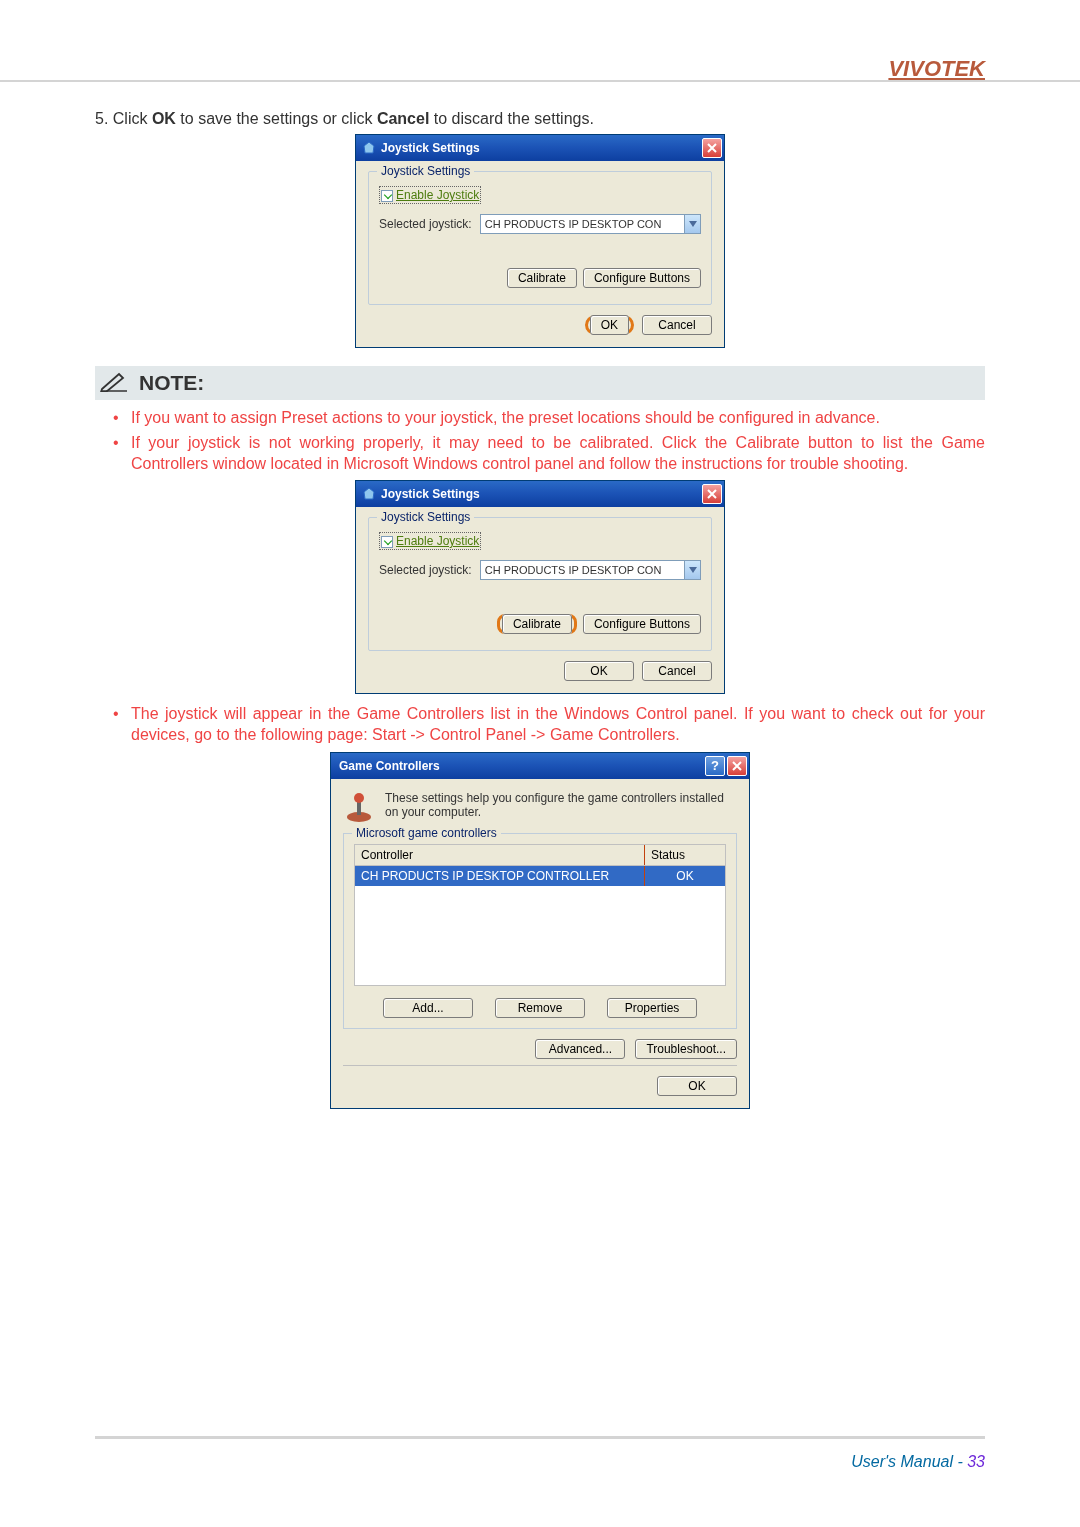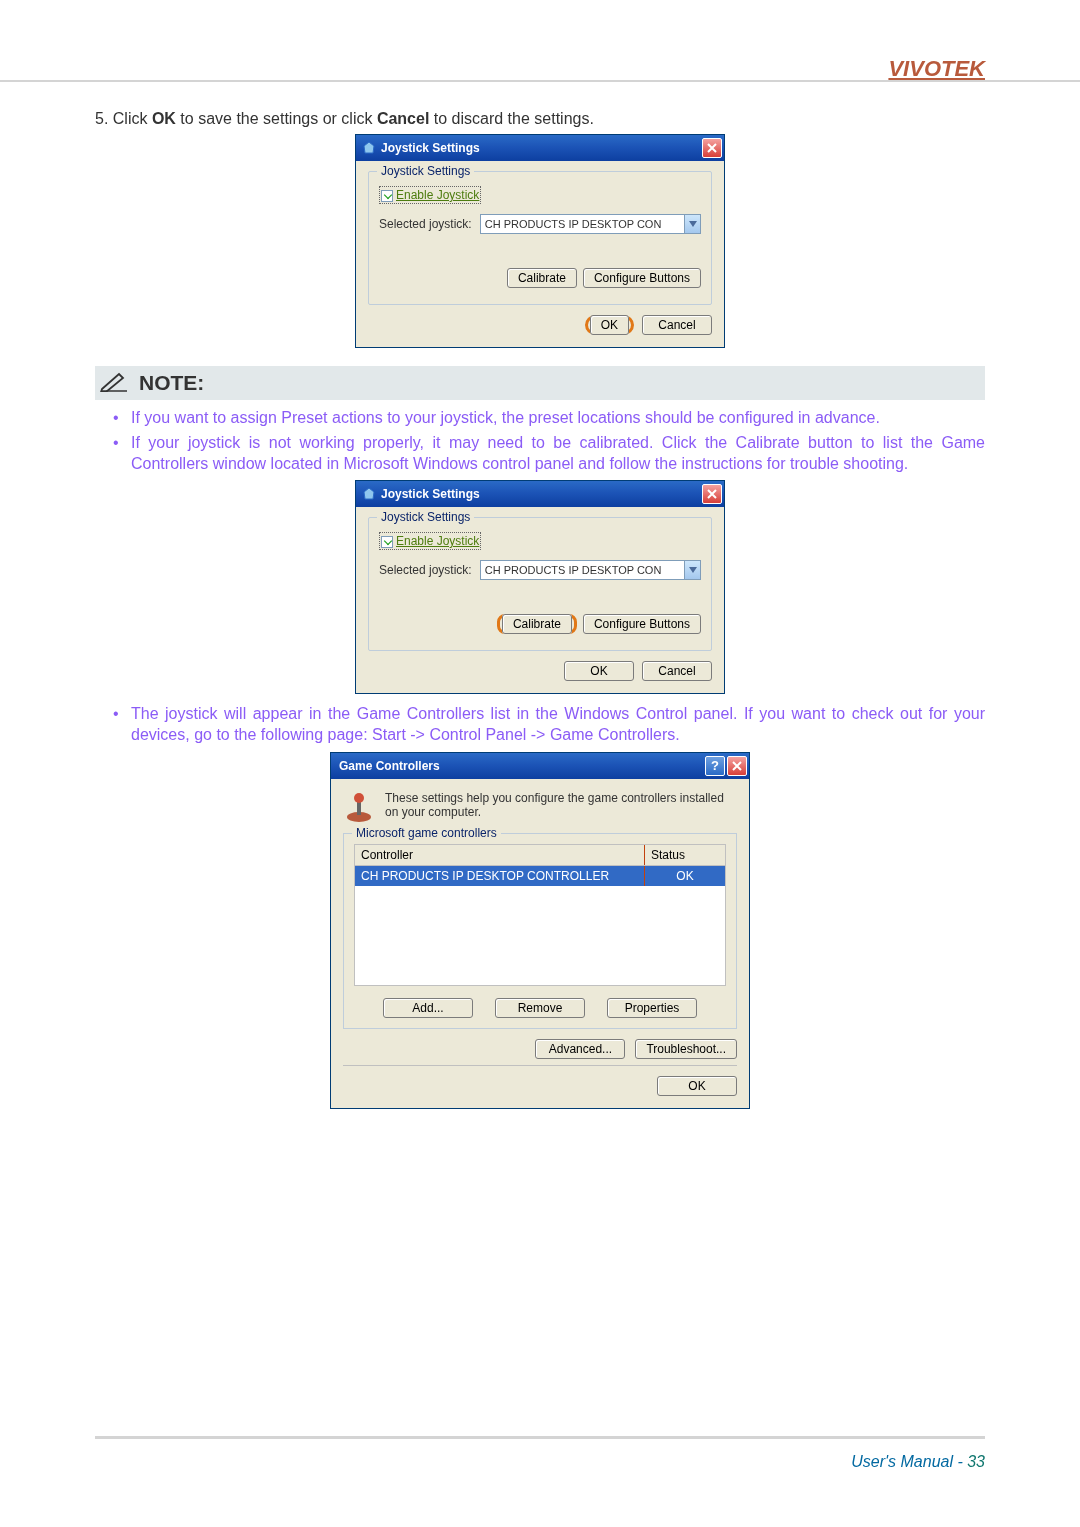--- a/index.html
+++ b/index.html
@@ -7,21 +7,21 @@
   .page { width: 100%; height: 100%; position: relative; }
   .header-bar { position: absolute; top: 80px; left: 0; right: 0; height: 2px; background: #d4d4d4; }
   .brand { position: absolute; top: 56px; right: 95px; font-style: italic; font-weight: bold; color: #b85a3c; font-size: 22px; text-decoration: underline; }
   .content { position: absolute; top: 110px; left: 95px; right: 95px; }
   .step-text { font-size: 16px; color: #333; margin-bottom: 6px; }
   .step-text b { font-weight: bold; }
   .note-box { background: #e2e8ea; padding: 4px 0 4px 4px; margin-top: 18px; display: flex; align-items: center; gap: 10px; }
   .note-icon { display: inline-block; }
   .note-title { font-size: 21px; font-weight: bold; color: #333; }
   ul.notes { list-style: none; margin-top: 8px; }
-  ul.notes li { position: relative; padding-left: 36px; font-size: 16px; color: #8b5cf6; text-align: justify; margin-bottom: 4px; line-height: 1.3; }
+  ul.notes li { position: relative; padding-left: 36px; font-size: 16px; color: #ef4444; text-align: justify; margin-bottom: 4px; line-height: 1.3; }
   ul.notes li::before { content: "•"; position: absolute; left: 18px; top: 0; }
 
   .dialog-wrap { display: flex; justify-content: center; margin: 6px 0 10px 0; }
 
   
   .xp-dialog { width: 370px; background: #ece9d8; border: 1px solid #003c74; font-family: Tahoma, sans-serif; font-size: 12px; }
   .xp-titlebar { height: 26px; background: linear-gradient(to bottom, #2a6ac6 0%, #1b52b5 50%, #0d3fa0 100%); display: flex; align-items: center; padding: 0 2px 0 6px; }
   .xp-title-icon { width: 14px; height: 14px; margin-right: 5px; }
   .xp-title { color: #fff; font-weight: bold; font-size: 12px; flex: 1; }
   .xp-close { width: 20px; height: 20px; background: linear-gradient(to bottom, #f5a2a0, #d73f38); border: 1px solid #fff; border-radius: 2px; display: flex; align-items: center; justify-content: center; }
@@ -59,21 +59,21 @@
   .gc-list-body { border: 1px solid #c0c0c0; border-top: none; background: #fff; height: 120px; }
   .gc-row-sel { display: flex; background: #316ac5; color: #fff; }
   .gc-row-sel .gc-col2 { text-align: center; }
   .gc-btnrow { display: flex; justify-content: center; gap: 22px; margin-top: 12px; }
   .gc-btnrow2 { display: flex; justify-content: flex-end; gap: 10px; margin-bottom: 4px; }
   .gc-footer { display: flex; justify-content: flex-end; padding-top: 10px; border-top: 1px solid #c0c0c0; margin-top: 6px; }
 
   .bottom-rule { position: absolute; bottom: 88px; left: 95px; right: 95px; height: 3px; background: #d4d4d4; }
   .footer-text { position: absolute; bottom: 56px; right: 95px; font-style: italic; font-size: 16px; }
   .footer-text .um { color: #0369a1; }
-  .footer-text .pg { color: #0f766e; }
+  .footer-text .pg { color: #6d28d9; }
 </style>
 </head>
 <body>
 
 <div class="page">
   <div class="brand">VIVOTEK</div>
   <div class="header-bar"></div>
 
   <div class="content">
     <p class="step-text">

